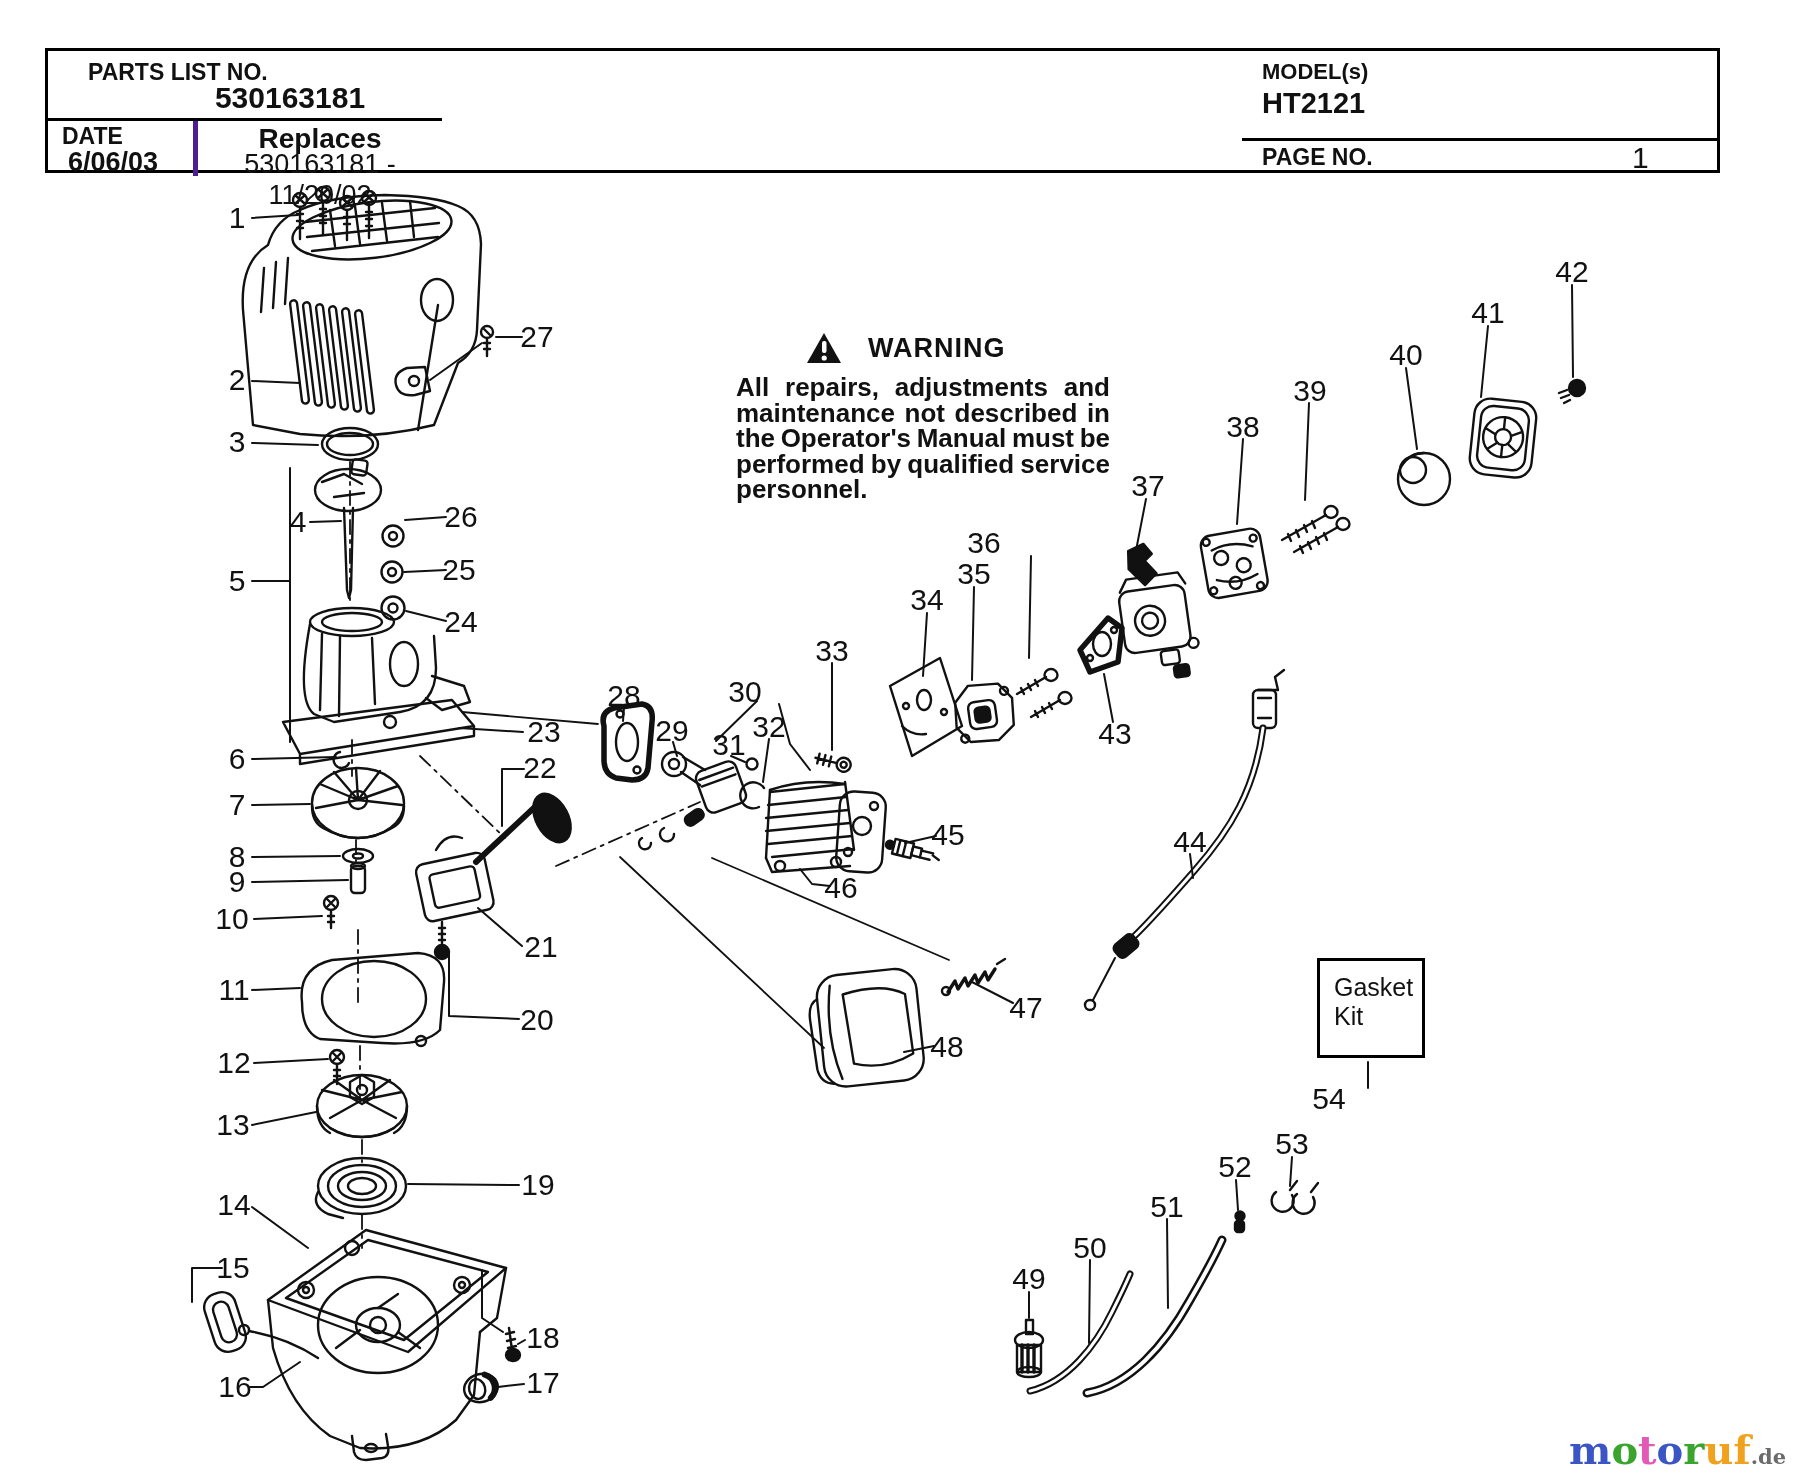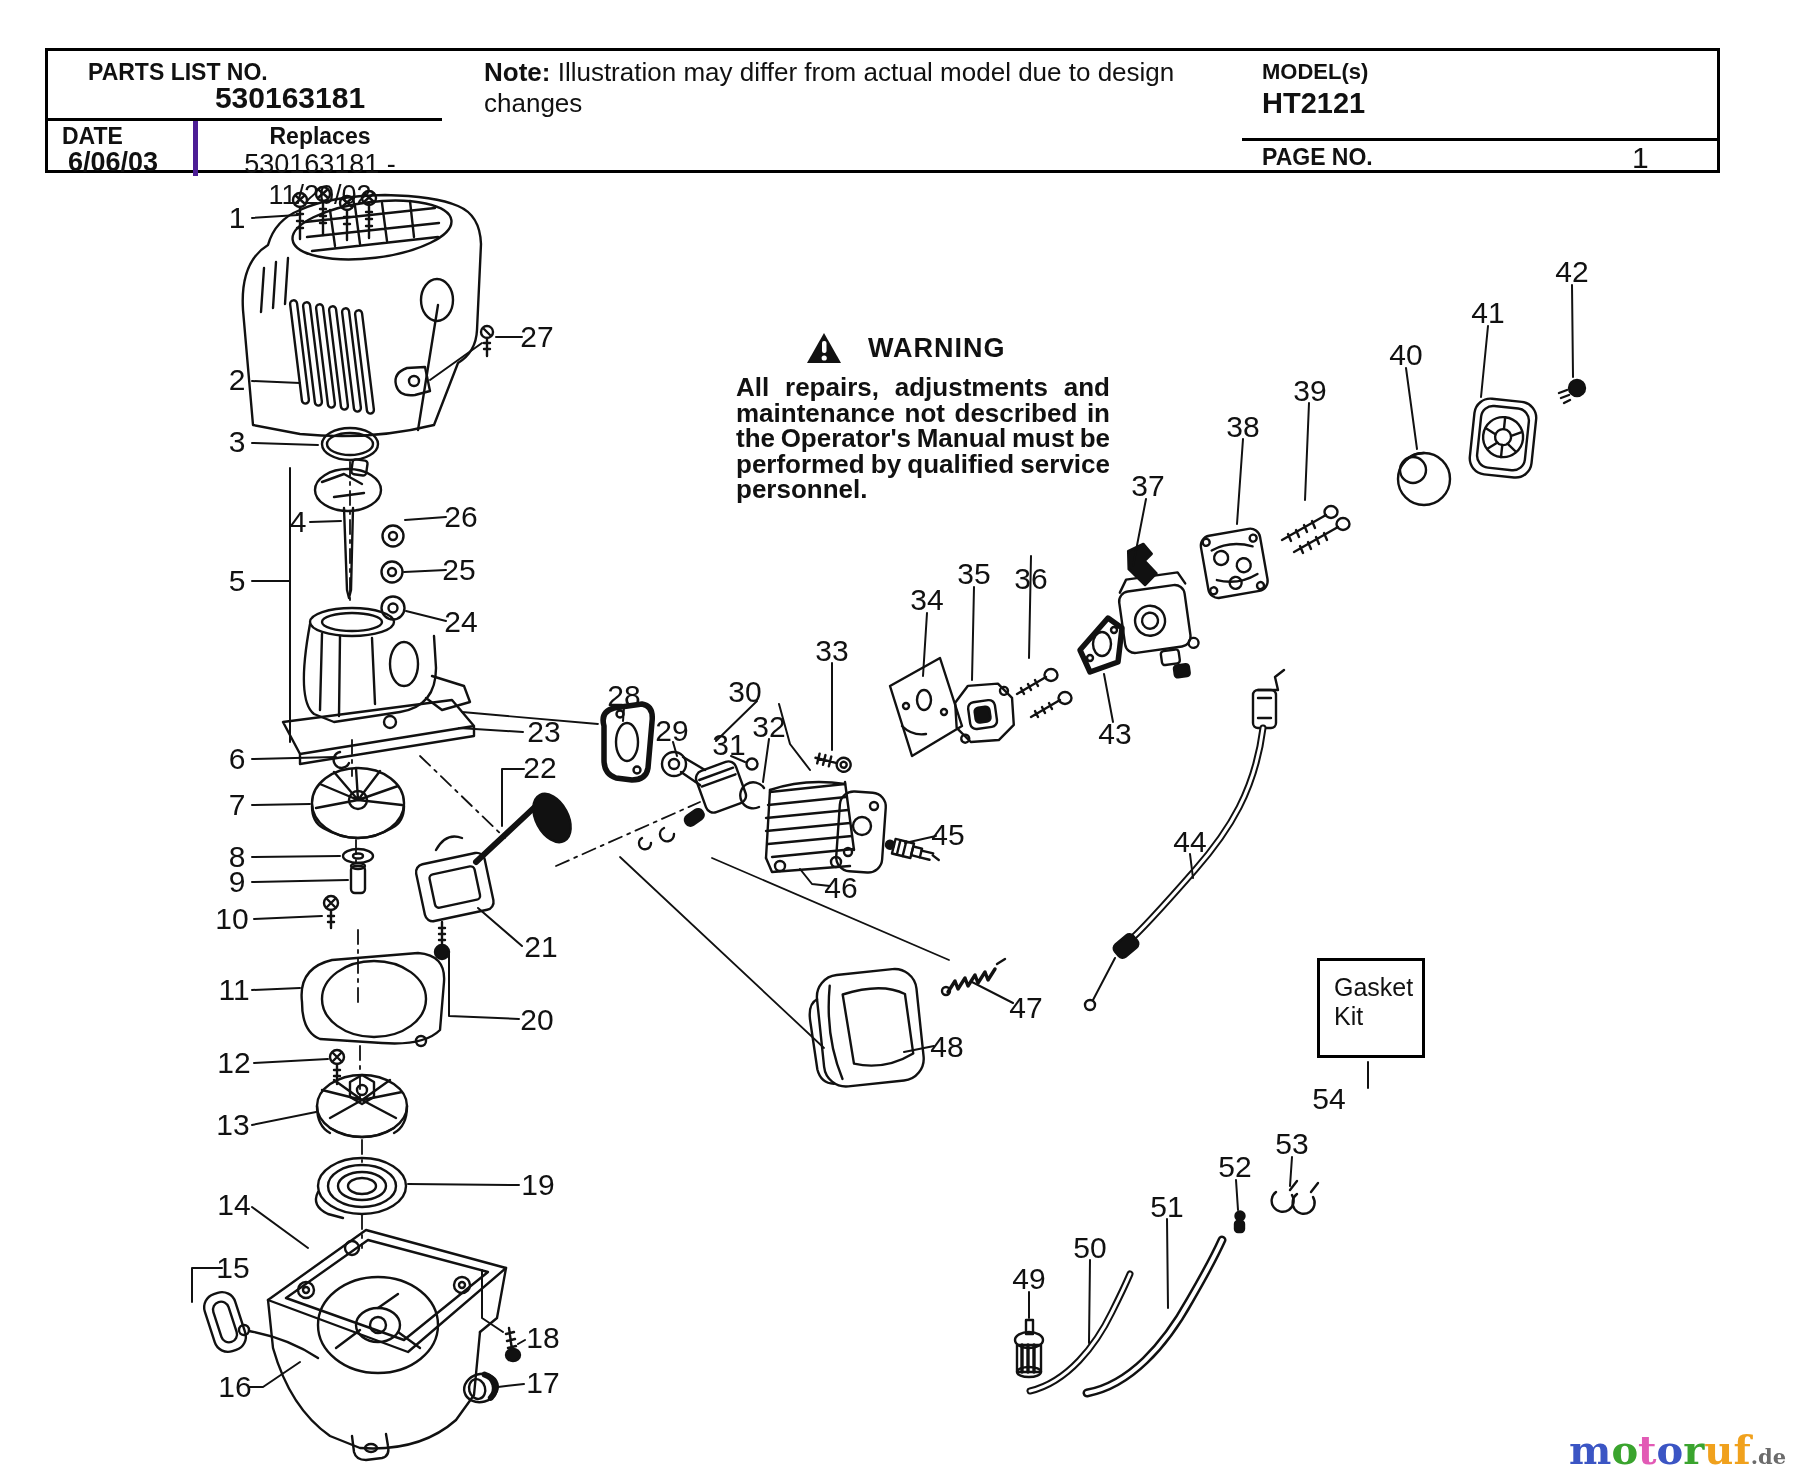--- a/index.html
+++ b/index.html
@@ -13,21 +13,21 @@
   #h-right{left:1242px;top:48px;width:478px;height:125px;border-left:none;}
   .h-row1L{height:67px;border-bottom:3px solid #000;position:relative;}
   .h-row1C{height:87px;border-bottom:3px solid #000;position:relative;}
   .plno-label{position:absolute;left:40px;top:8px;font-weight:bold;font-size:23px;}
   .plno-value{position:absolute;left:0;right:0;top:30px;text-align:center;font-weight:bold;font-size:30px;padding-left:90px;}
   .h-row2L{display:flex;height:55px;}
   .date-cell{width:145px;border-right:5px solid #4c1d95;position:relative;}
   .date-label{position:absolute;left:14px;top:2px;font-weight:bold;font-size:23px;}
   .date-value{position:absolute;left:20px;top:26px;font-weight:bold;font-size:27px;}
   .repl-cell{flex:1;position:relative;}
-  .repl-label{position:absolute;left:0;right:0;top:2px;text-align:center;font-weight:bold;font-size:23px;}
+  .repl-label{position:absolute;left:0;right:0;top:2px;text-align:center;font-weight:bold;font-size:28px;}
   .repl-value{position:absolute;left:0;right:0;top:28px;text-align:center;font-size:27px;}
   .logo-row{display:flex;align-items:center;justify-content:center;height:84px;}
   .brand{font-weight:bold;font-size:46px;letter-spacing:-2px;font-family:"DejaVu Sans",sans-serif;}
   .brand-reg{font-size:14px;vertical-align:20px;}
   .plist-title{font-size:38px;letter-spacing:1px;margin-left:16px;}
   .note-row{padding:6px 0 0 42px;font-size:26px;}
   .model-label{position:absolute;left:20px;top:8px;font-weight:bold;font-size:22px;}
   .model-value{position:absolute;left:20px;top:36px;font-weight:bold;font-size:29px;}
   #h-right .inner{position:relative;height:119px;}
   .page-label{position:absolute;left:20px;top:93px;font-weight:bold;font-size:23px;}
@@ -445,21 +445,20 @@
           <span class="date-value">6/06/03</span>
         </div>
         <div class="repl-cell">
           <div class="repl-label">Replaces</div>
           <div class="repl-value">530163181 - 11/20/02</div>
         </div>
       </div>
     </div>
 
     <div id="h-center" class="hbox">
-      <div class="note-row"><b>Note:</b><span> Illustration may differ from actual model due to design changes</span></div>
     </div>
 
     <div id="h-right" class="hbox">
       <div class="inner">
         <span class="model-label">MODEL(s)</span>
         <span class="model-value">HT2121</span>
         <div class="hr-divider"></div>
         <span class="page-label">PAGE  NO.</span>
         <span class="page-value">1</span>
       </div>
@@ -537,21 +536,21 @@
       <span class="part-label" style="left: 461px; top: 517px;">26</span>
       <span class="part-label" style="left: 537px; top: 337px;">27</span>
       <span class="part-label" style="left: 624px; top: 696px;">28</span>
       <span class="part-label" style="left: 672px; top: 731px;">29</span>
       <span class="part-label" style="left: 745px; top: 692px;">30</span>
       <span class="part-label" style="left: 729px; top: 745px;">31</span>
       <span class="part-label" style="left: 769px; top: 727px;">32</span>
       <span class="part-label" style="left: 832px; top: 651px;">33</span>
       <span class="part-label" style="left: 927px; top: 600px;">34</span>
       <span class="part-label" style="left: 974px; top: 574px;">35</span>
-      <span class="part-label" style="left: 1031px; top: 543px; margin-top: 36px;">36</span>
+      <span class="part-label" style="left: 984px; top: 543px;">36</span>
       <span class="part-label" style="left: 1148px; top: 486px;">37</span>
       <span class="part-label" style="left: 1243px; top: 427px;">38</span>
       <span class="part-label" style="left: 1310px; top: 391px;">39</span>
       <span class="part-label" style="left: 1406px; top: 355px;">40</span>
       <span class="part-label" style="left: 1488px; top: 313px;">41</span>
       <span class="part-label" style="left: 1572px; top: 272px;">42</span>
       <span class="part-label" style="left: 1115px; top: 734px;">43</span>
       <span class="part-label" style="left: 1190px; top: 842px;">44</span>
       <span class="part-label" style="left: 948px; top: 835px;">45</span>
       <span class="part-label" style="left: 841px; top: 888px;">46</span>

